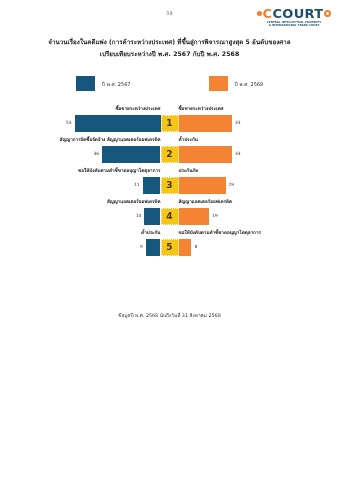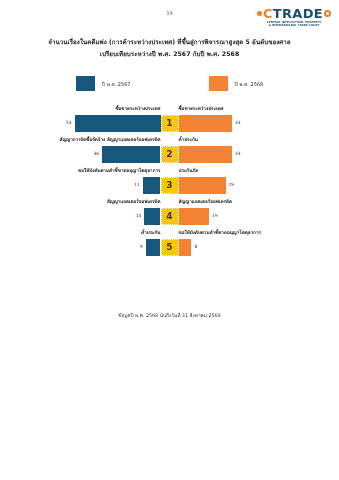--- a/index.html
+++ b/index.html
@@ -102,21 +102,21 @@
 <body>
 
 <div class="page">
 
   <div class="page-number">39</div>
 
   <div class="logo">
     <div class="logo-word">
       <span class="logo-dot"></span>
         <span class="logo-c1">C</span>
-        <span class="logo-ipit">TRADE</span>
+        <span class="logo-ipit">COURT</span>
         <span class="logo-ring"></span>
     </div>
     <div class="logo-sub">
       <div>CENTRAL INTELLECTUAL PROPERTY</div>
       <div>&amp; INTERNATIONAL TRADE COURT</div>
     </div>
   </div>
 
   <div class="title-block">
     <div class="title-line">จำนวนเรื่องในคดีแพ่ง (การค้าระหว่างประเทศ) ที่ขึ้นสู่การพิจารณาสูงสุด 5 อันดับของศาล</div>

